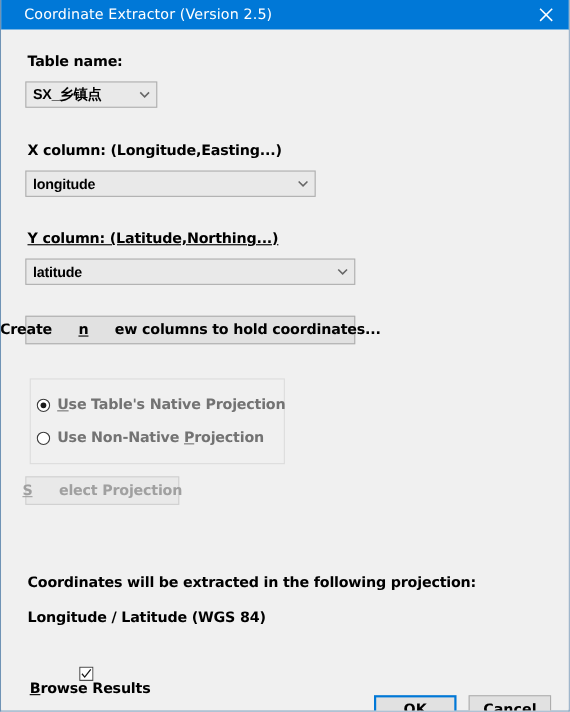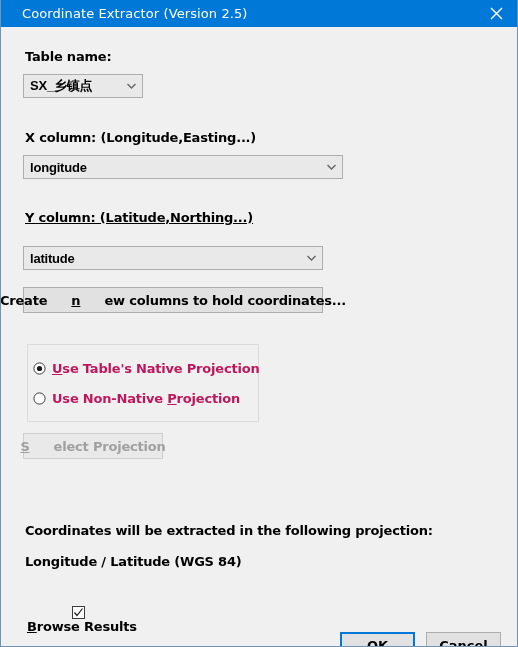--- a/index.html
+++ b/index.html
@@ -96,22 +96,22 @@
   .combo .combo-arrow {
     flex: 0 0 auto;
     width: 22px;
     display: flex;
     align-items: center;
     justify-content: center;
   }
   .combo .combo-arrow svg { display: block; }
 
   #combo-table  { left: 22px; top: 47px;  width: 120px; height: 24px; }
-  #combo-xcol   { left: 22px; top: 128px; width: 320px; height: 24px; }
-  #combo-ycol   { left: 22px; top: 208px; width: 300px; height: 24px; margin-top: 11px; }
+  #combo-xcol   { left: 22px; top: 128px; width: 264px; height: 24px; }
+  #combo-ycol   { left: 22px; top: 208px; width: 300px; height: 24px; }
 
   
   .btn {
     position: absolute;
     box-sizing: border-box;
     background: #e1e1e1;
     border: 1px solid #adadad;
     font-family: "DejaVu Sans", "Liberation Sans", sans-serif;
     font-size: 13px;
     font-weight: bold;
@@ -159,21 +159,21 @@
     width: 13px;
     height: 13px;
     margin-right: 6px;
   }
   .radio-mark svg { display: block; }
 
   .radio-label {
     font-family: "DejaVu Sans", "Liberation Sans", sans-serif;
     font-size: 13px;
     font-weight: bold;
-    color: #be185d;
+    color: #737373;
     letter-spacing: -0.2px;
   }
 
   
   #text-proj-intro { left: 24px; top: 496px; }
   #text-proj-value { left: 24px; top: 527px; }
 
   
   #checkbox-browse {
     position: absolute;

